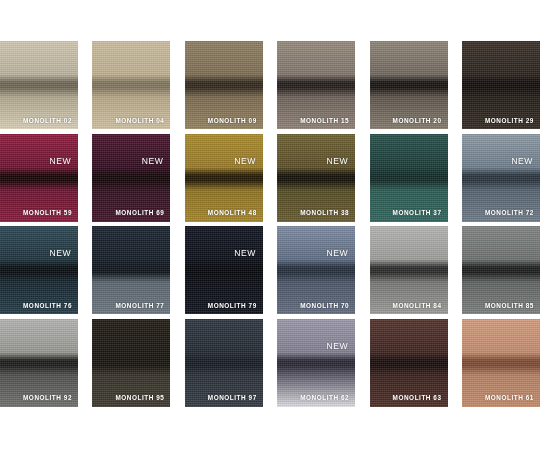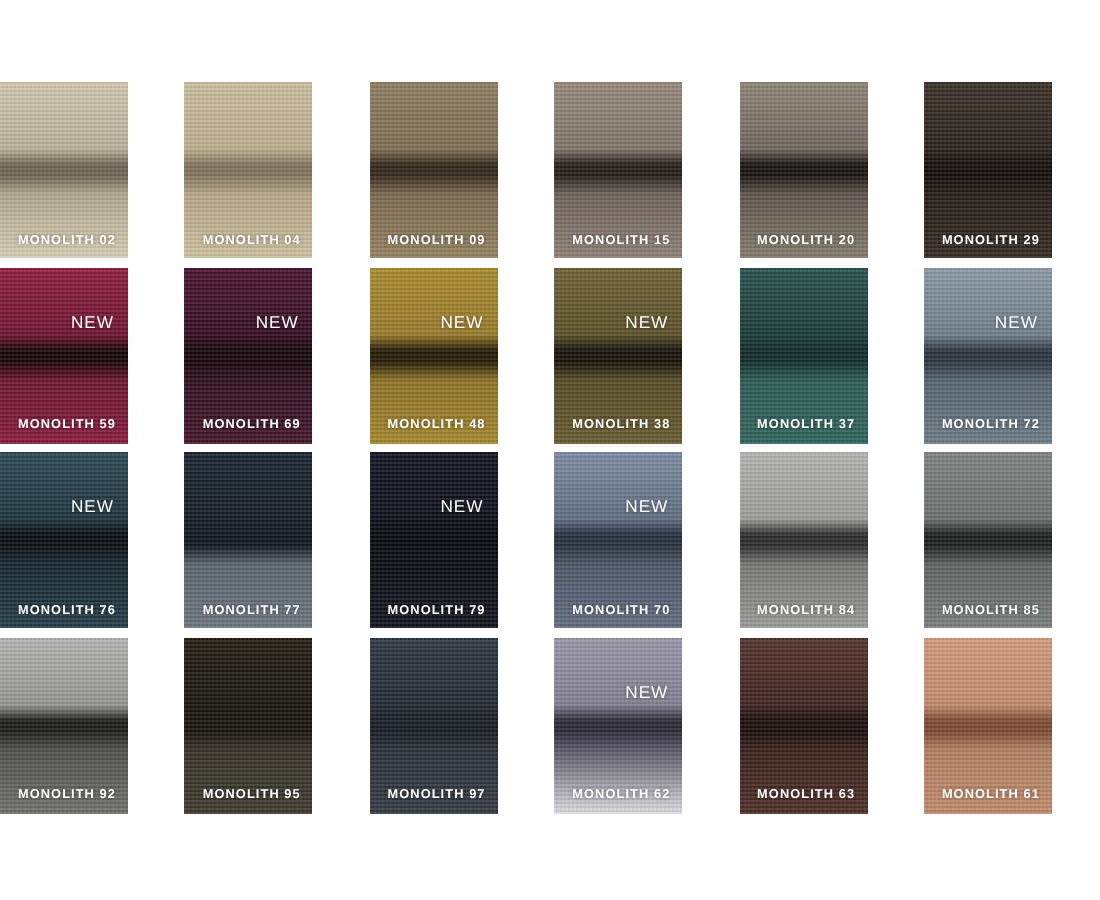--- a/index.html
+++ b/index.html
@@ -22,20 +22,21 @@
     grid-template-columns: repeat(6, 88px);
     grid-template-rows: repeat(4, 88px);
     column-gap: 4.4px;
     row-gap: 4.6px;
   }
   .swatch {
     position: relative;
     width: 64px;
     height: 88px;
     overflow: hidden;
+    padding-left: 14px;
   }
   .swatch-fill {
     position: absolute;
     inset: 0;
   }
   
   .swatch-texture {
     position: absolute;
     inset: 0;
     opacity: 0.16;

